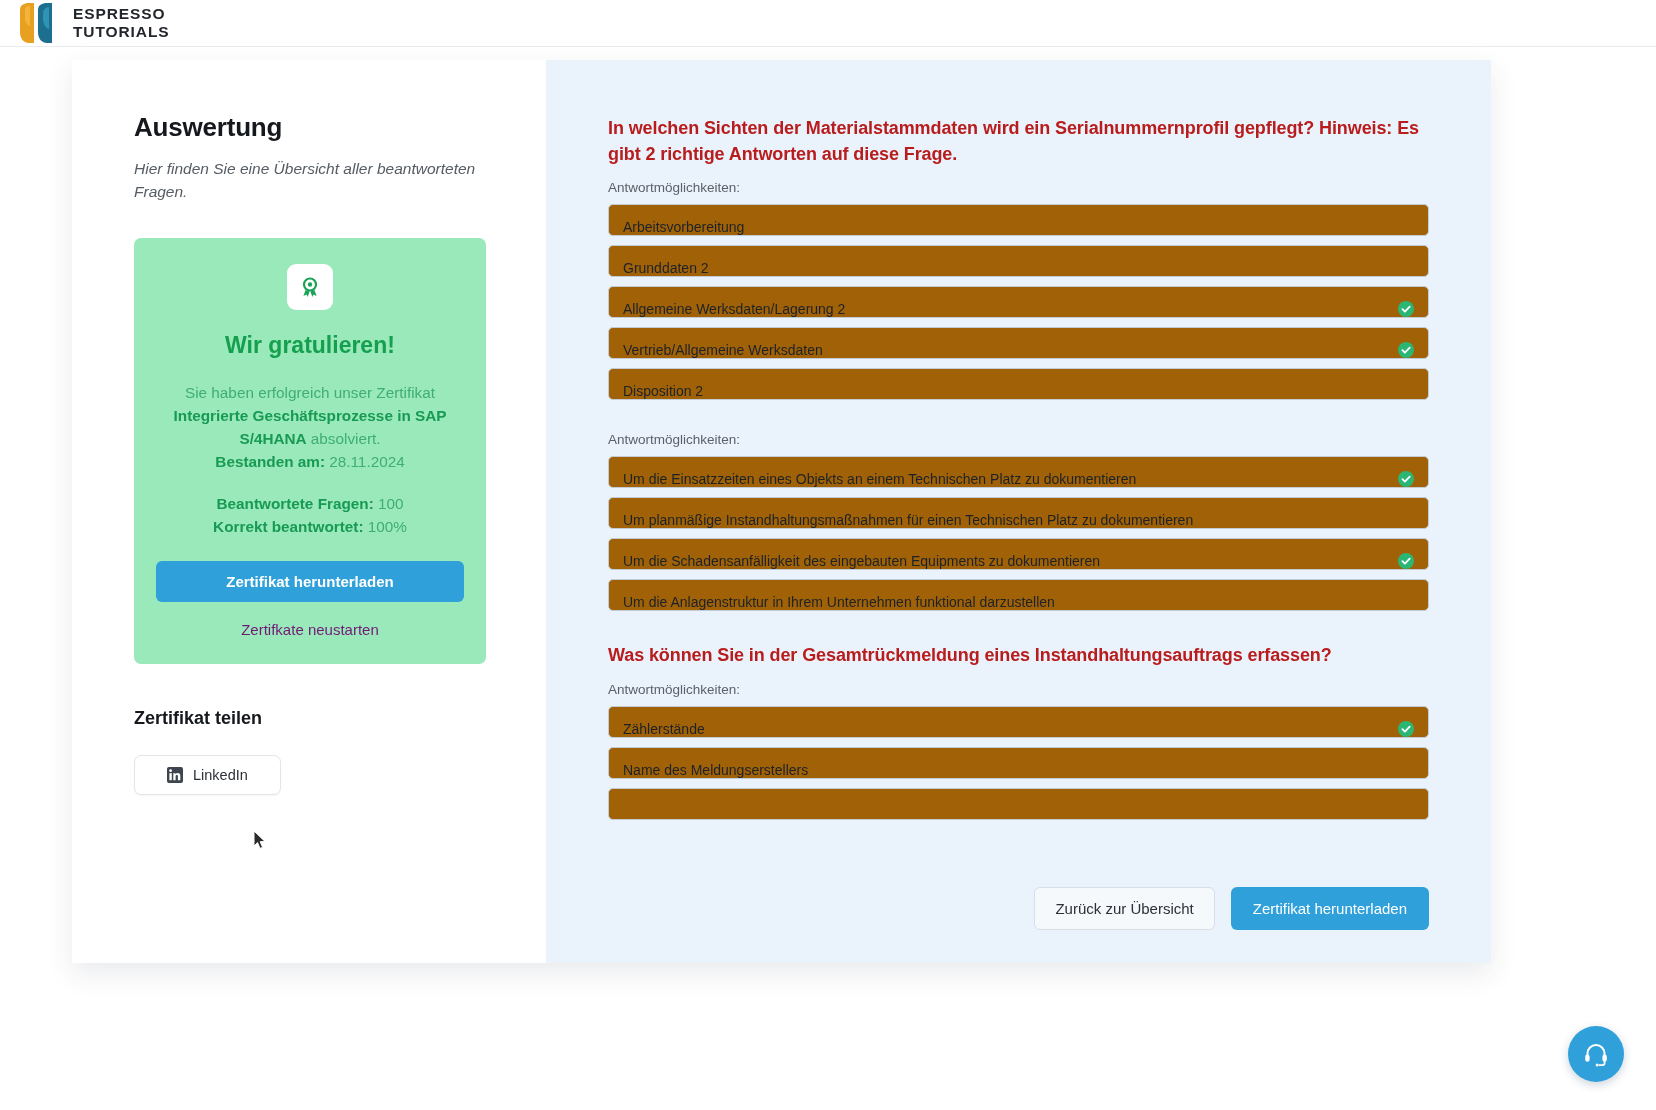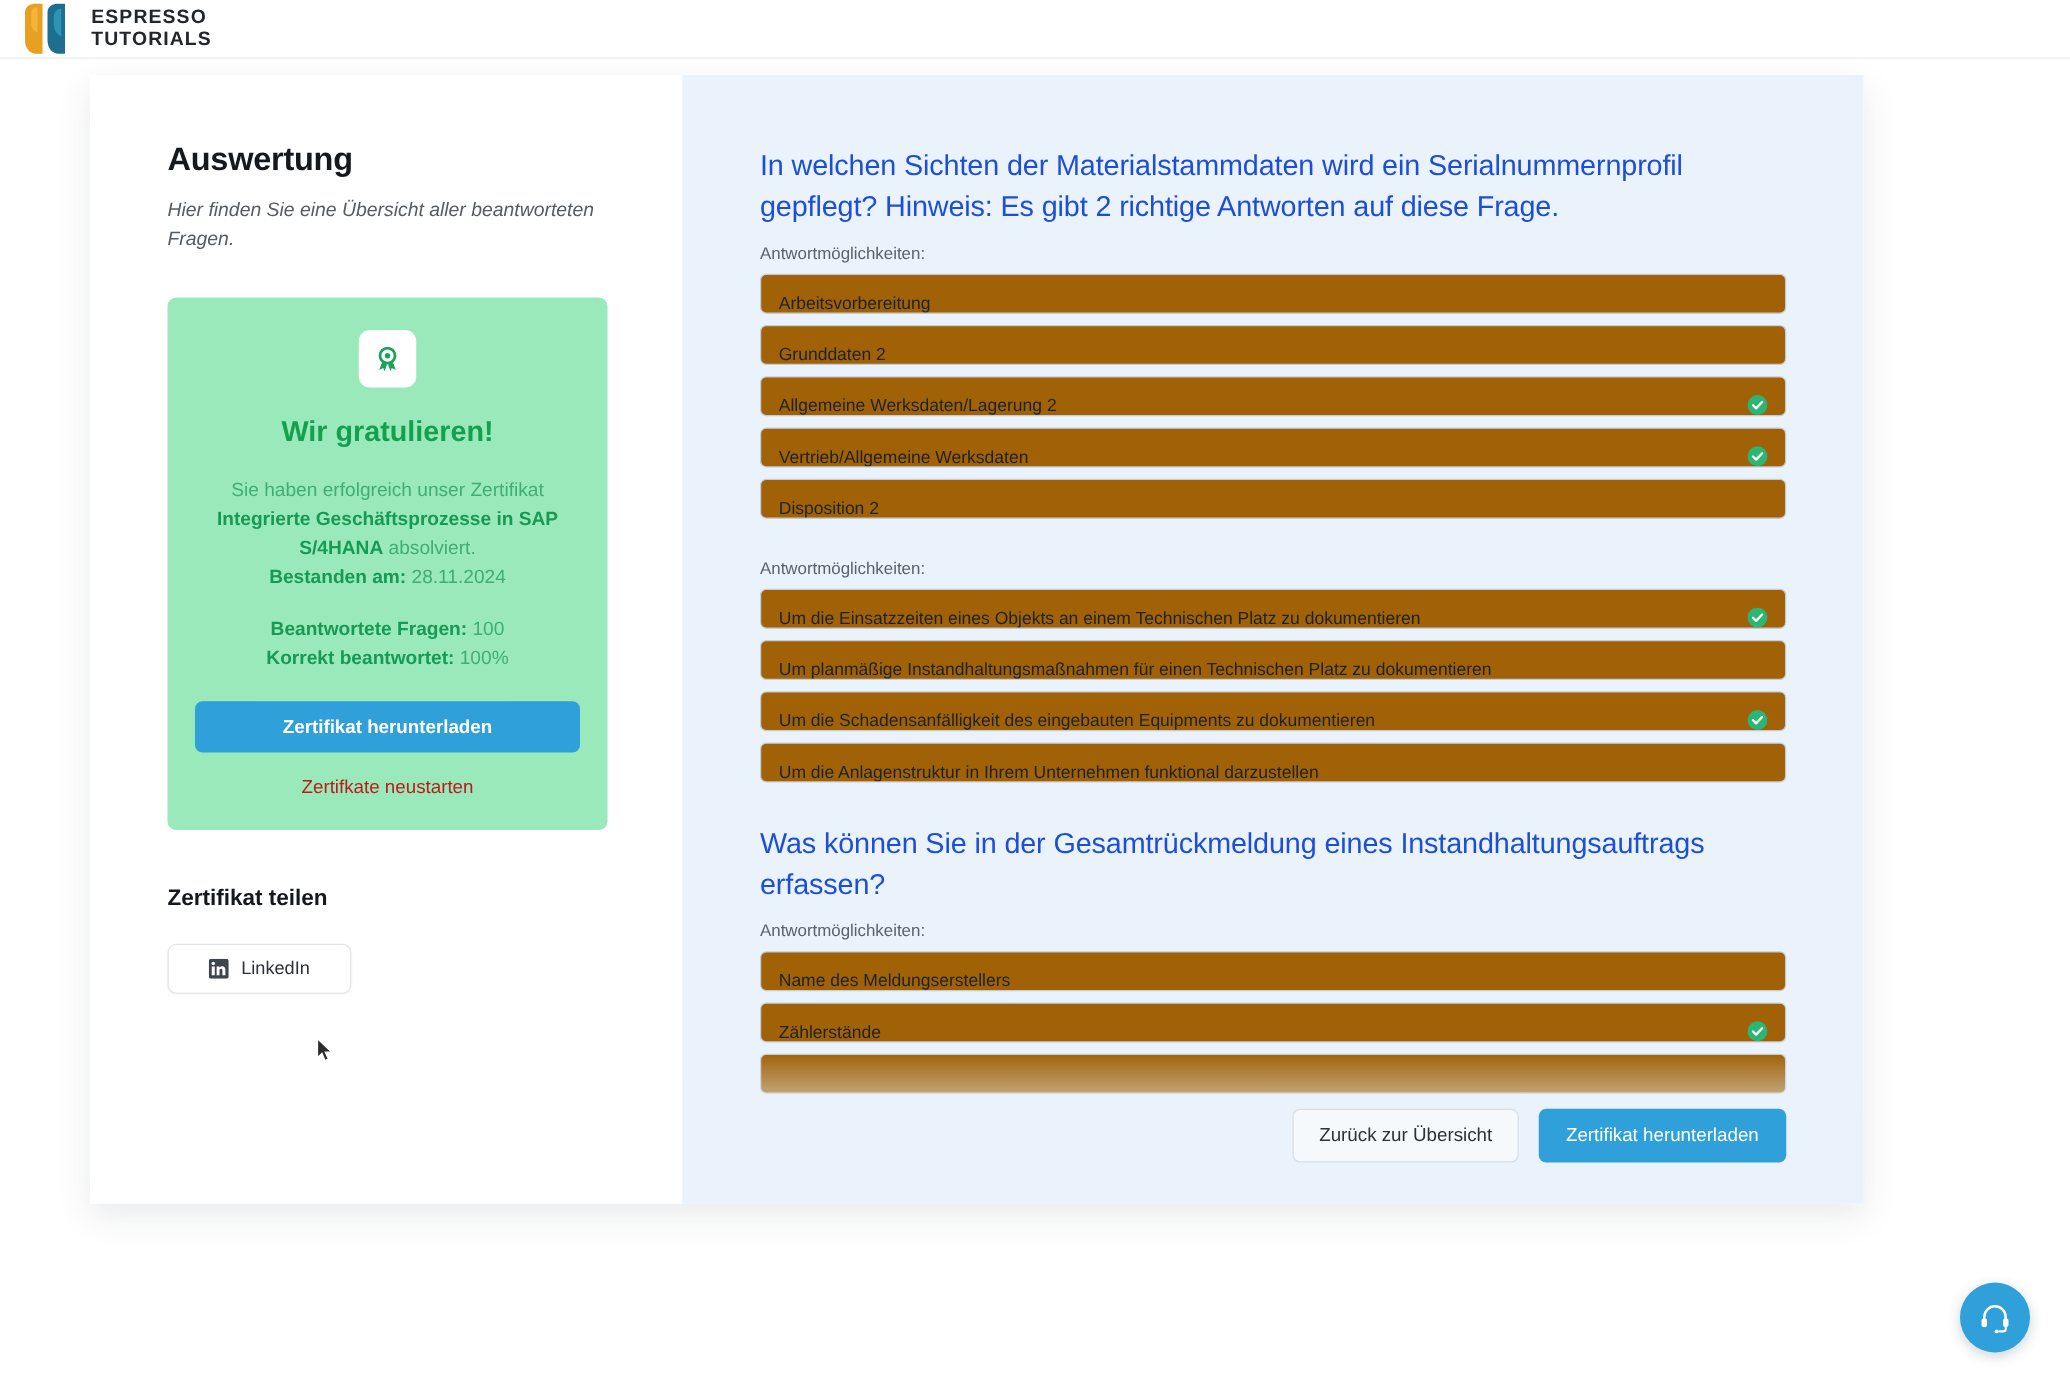--- a/index.html
+++ b/index.html
@@ -110,21 +110,21 @@
     color: #ffffff;
     font-size: 15px;
     font-weight: 700;
     font-family: "Liberation Sans", sans-serif;
     cursor: pointer;
   }
   .link-restart {
     display: block;
     margin-top: 19px;
     font-size: 15px;
-    color: #b91c1c;
+    color: #701a75;
     text-decoration: none;
     cursor: pointer;
   }
 
   .share-title {
     margin-top: 44px;
     font-size: 18px;
     font-weight: 700;
     color: #15181c;
   }
@@ -147,24 +147,24 @@
   
   .right-col {
     flex: 1 1 auto;
     background: #eaf2fb;
     position: relative;
     padding: 56px 62px 0 62px;
     overflow: hidden;
   }
   .q-block { margin-bottom: 32px; }
   .q-title {
-    font-size: 23px;
-    font-weight: 400;
+    font-size: 18px;
+    font-weight: 700;
     line-height: 1.43;
-    color: #1d4ed8;
+    color: #b91c1c;
     letter-spacing: -.1px;
   }
   .q-answers-label {
     margin-top: 13px;
     font-size: 13.5px;
     color: #5b6169;
   }
   .ans-row {
     margin-top: 9px;
     height: 32px;
@@ -344,28 +344,28 @@
             </svg>
           </div>
           <div class="ans-row">
             <span class="ans-text">Um die Anlagenstruktur in Ihrem Unternehmen funktional darzustellen</span>
           </div>
         </div>
         <div class="q-block">
           <div class="q-title">Was können Sie in der Gesamtrückmeldung eines Instandhaltungsauftrags erfassen?</div>
           <div class="q-answers-label">Antwortmöglichkeiten:</div>
           <div class="ans-row">
+            <span class="ans-text">Zählerstände</span>
+            <svg class="check-ic" viewBox="0 0 16 16">
+              <circle cx="8" cy="8" r="8" fill="#2bb673"></circle>
+              <path d="M4.4 8.2 L6.9 10.7 L11.7 5.6" fill="none" stroke="#ffffff" stroke-width="1.8" stroke-linecap="round" stroke-linejoin="round"></path>
+            </svg>
+          </div>
+          <div class="ans-row">
             <span class="ans-text">Name des Meldungserstellers</span>
-          </div>
-          <div class="ans-row">
-            <span class="ans-text">Zählerstände</span>
-            <svg class="check-ic" viewBox="0 0 16 16">
-              <circle cx="8" cy="8" r="8" fill="#2bb673"></circle>
-              <path d="M4.4 8.2 L6.9 10.7 L11.7 5.6" fill="none" stroke="#ffffff" stroke-width="1.8" stroke-linecap="round" stroke-linejoin="round"></path>
-            </svg>
           </div>
           <div class="ans-row">
             <span class="ans-text"></span>
           </div>
         </div>
       </div>
 
     <div class="fade"></div>
 
     <div class="footer-actions">

